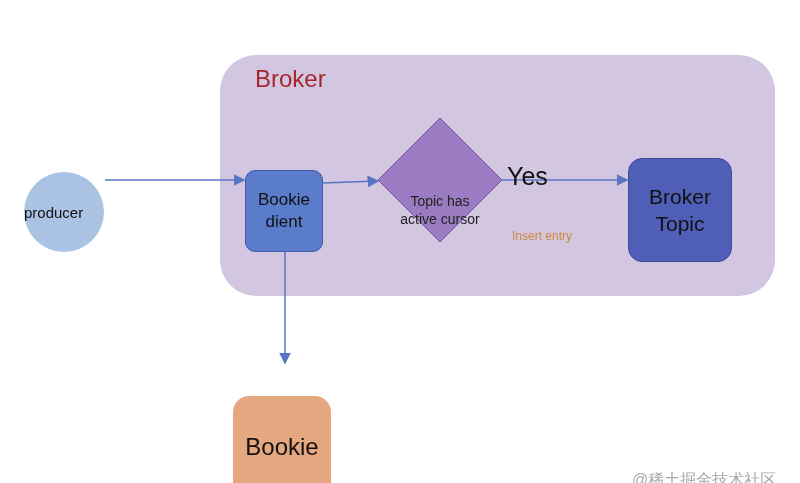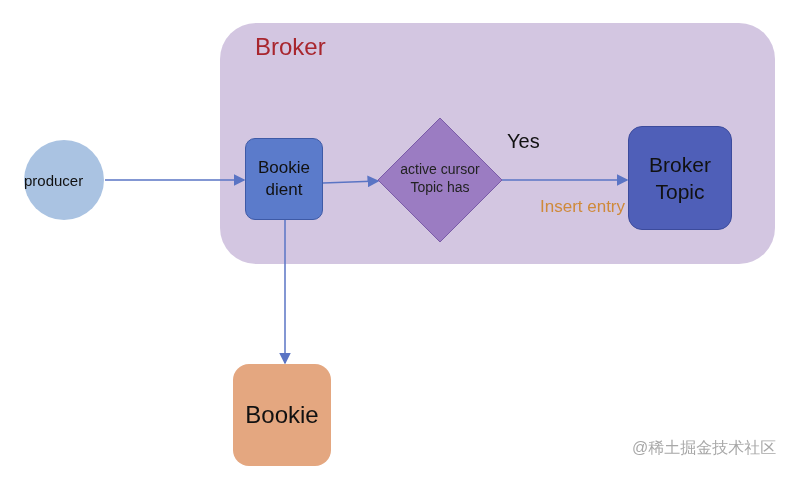--- a/index.html
+++ b/index.html
@@ -1,36 +1,36 @@
 <!DOCTYPE html>
 <html><head>
   <meta charset="utf-8">
   <style>
     html, body { margin: 0; padding: 0; background: #ffffff; }
     body { width: 800px; height: 483px; position: relative; overflow: hidden;
            font-family: "Liberation Sans", sans-serif; }
-    .abs { position: absolute; }
+    .abs { position: absolute; margin-top: 32px; }
     #broker-box { left: 220px; top: 23px; width: 555px; height: 241px;
                   background: #d3c6e1; border-radius: 36px; }
     #broker-title { left: 255px; top: 33px; font-size: 24px; color: #a8262e; }
     #producer { left: 24px; top: 140px; width: 80px; height: 80px; border-radius: 50%;
                 background: #aac3e2; display: flex; align-items: center; 
                 font-size: 15px; color: #111; }
     #bookie-client { left: 245px; top: 138px; width: 78px; height: 82px; border-radius: 10px;
                      background: #5b7bcb; border: 1px solid #3e5aa6; box-sizing: border-box;
                      display: flex; align-items: center; justify-content: center; text-align: center;
                      font-size: 17px; line-height: 22px; color: #111; }
     #broker-cache { left: 628px; top: 126px; width: 104px; height: 104px; border-radius: 14px;
                     background: #4f5fb8; border: 1px solid #3c4b9c; box-sizing: border-box;
                     display: flex; align-items: center; justify-content: center; text-align: center;
                     font-size: 21px; line-height: 27px; color: #111; }
     #decision-text { left: 378px; top: 160px; width: 124px; text-align: center;
                      font-size: 14px; line-height: 18px; color: #222; }
-    #yes-label { left: 507px; top: 130px; font-size: 20px; color: #111; }
-    #insert-label { left: 540px; top: 197px; font-size: 17px; color: #cf8a3a; }
+    #yes-label { left: 507px; top: 130px; font-size: 25px; color: #111; }
+    #insert-label { left: 512px; top: 197px; font-size: 12px; color: #cf8a3a; }
     #bookie { left: 233px; top: 364px; width: 98px; height: 102px; border-radius: 16px;
               background: #e4a780; display: flex; align-items: center; justify-content: center;
               font-size: 24px; color: #111; }
     #watermark { left: 632px; top: 438px; font-size: 16px; color: #a8a8a8; }
     svg#connectors { position: absolute; left: 0; top: 0; }
   </style>
 </head>
 <body>
 
 <div id="broker-box" class="abs"></div>
@@ -54,22 +54,22 @@
 </div>
 
 <div id="bookie-client" class="abs">
   <div>
     <div>Bookie</div>
     <div>dient</div>
   </div>
 </div>
 
 <div id="decision-text" class="abs">
+  <div>Topic has</div>
   <div>active cursor</div>
-  <div>Topic has</div>
 </div>
 
 <div id="yes-label" class="abs">Yes</div>
 <div id="insert-label" class="abs">Insert entry</div>
 
 <div id="broker-cache" class="abs">
   <div>
     <div>Broker</div>
     <div>Topic</div>
   </div>

